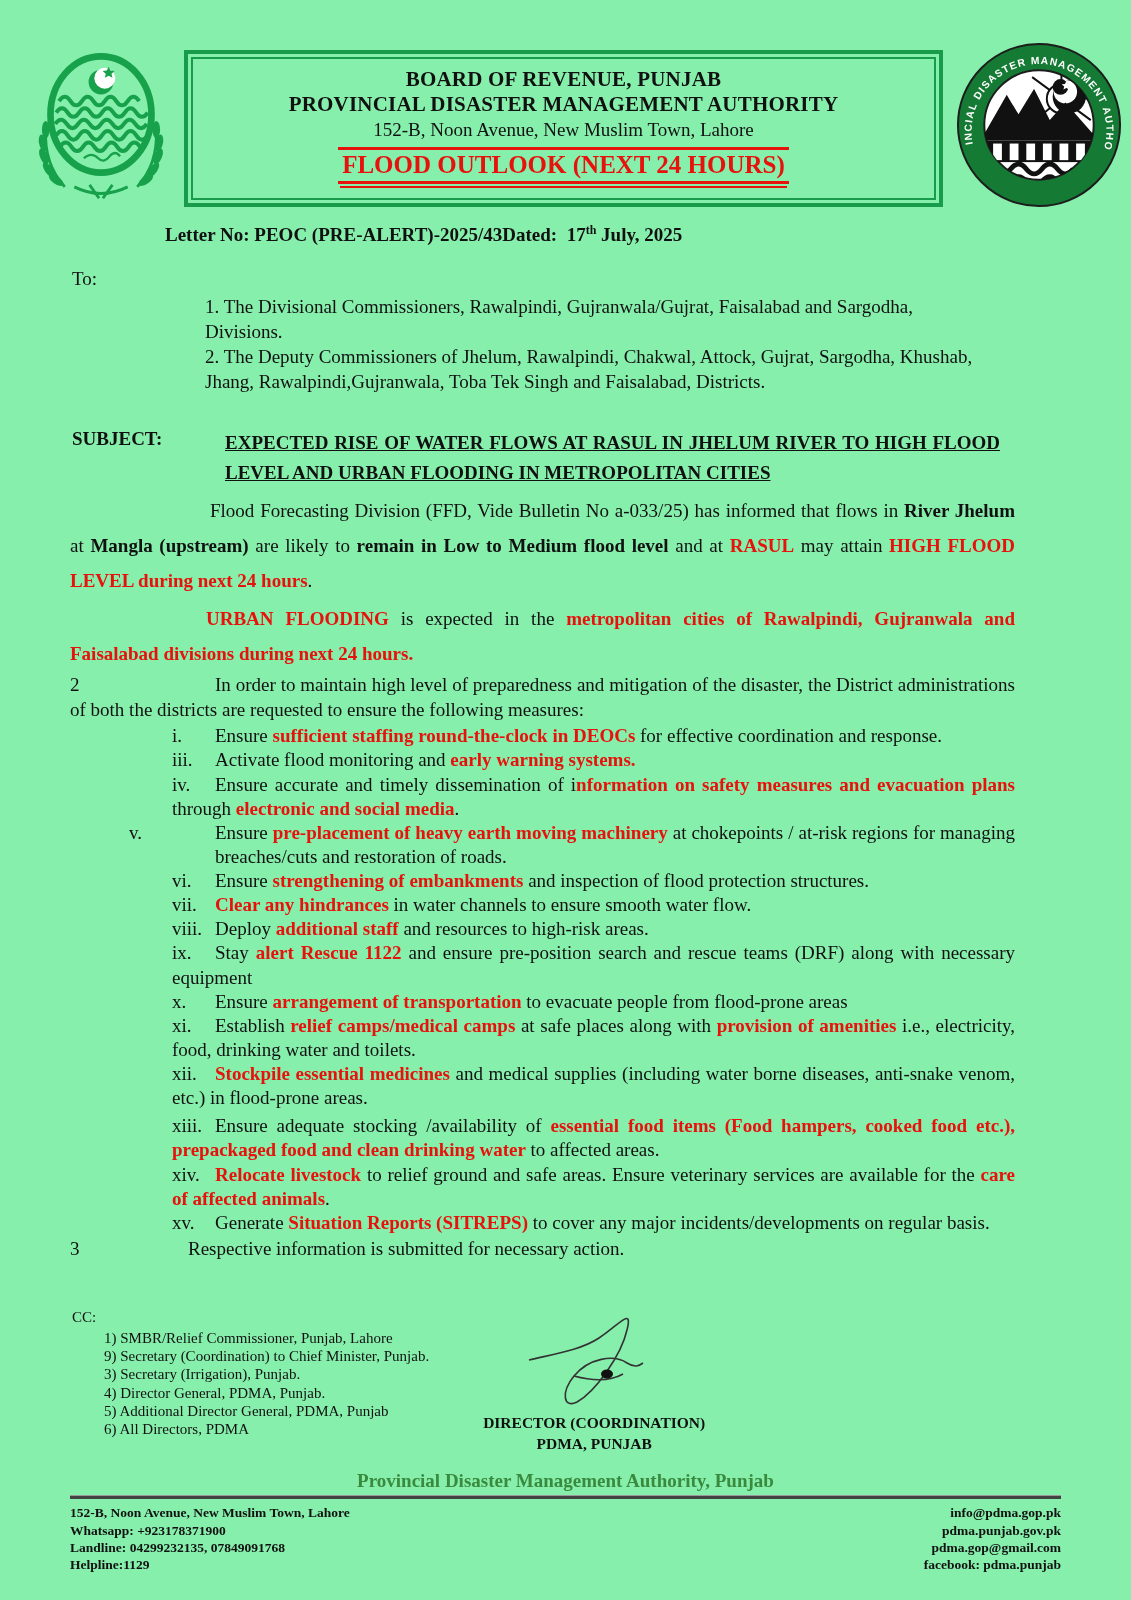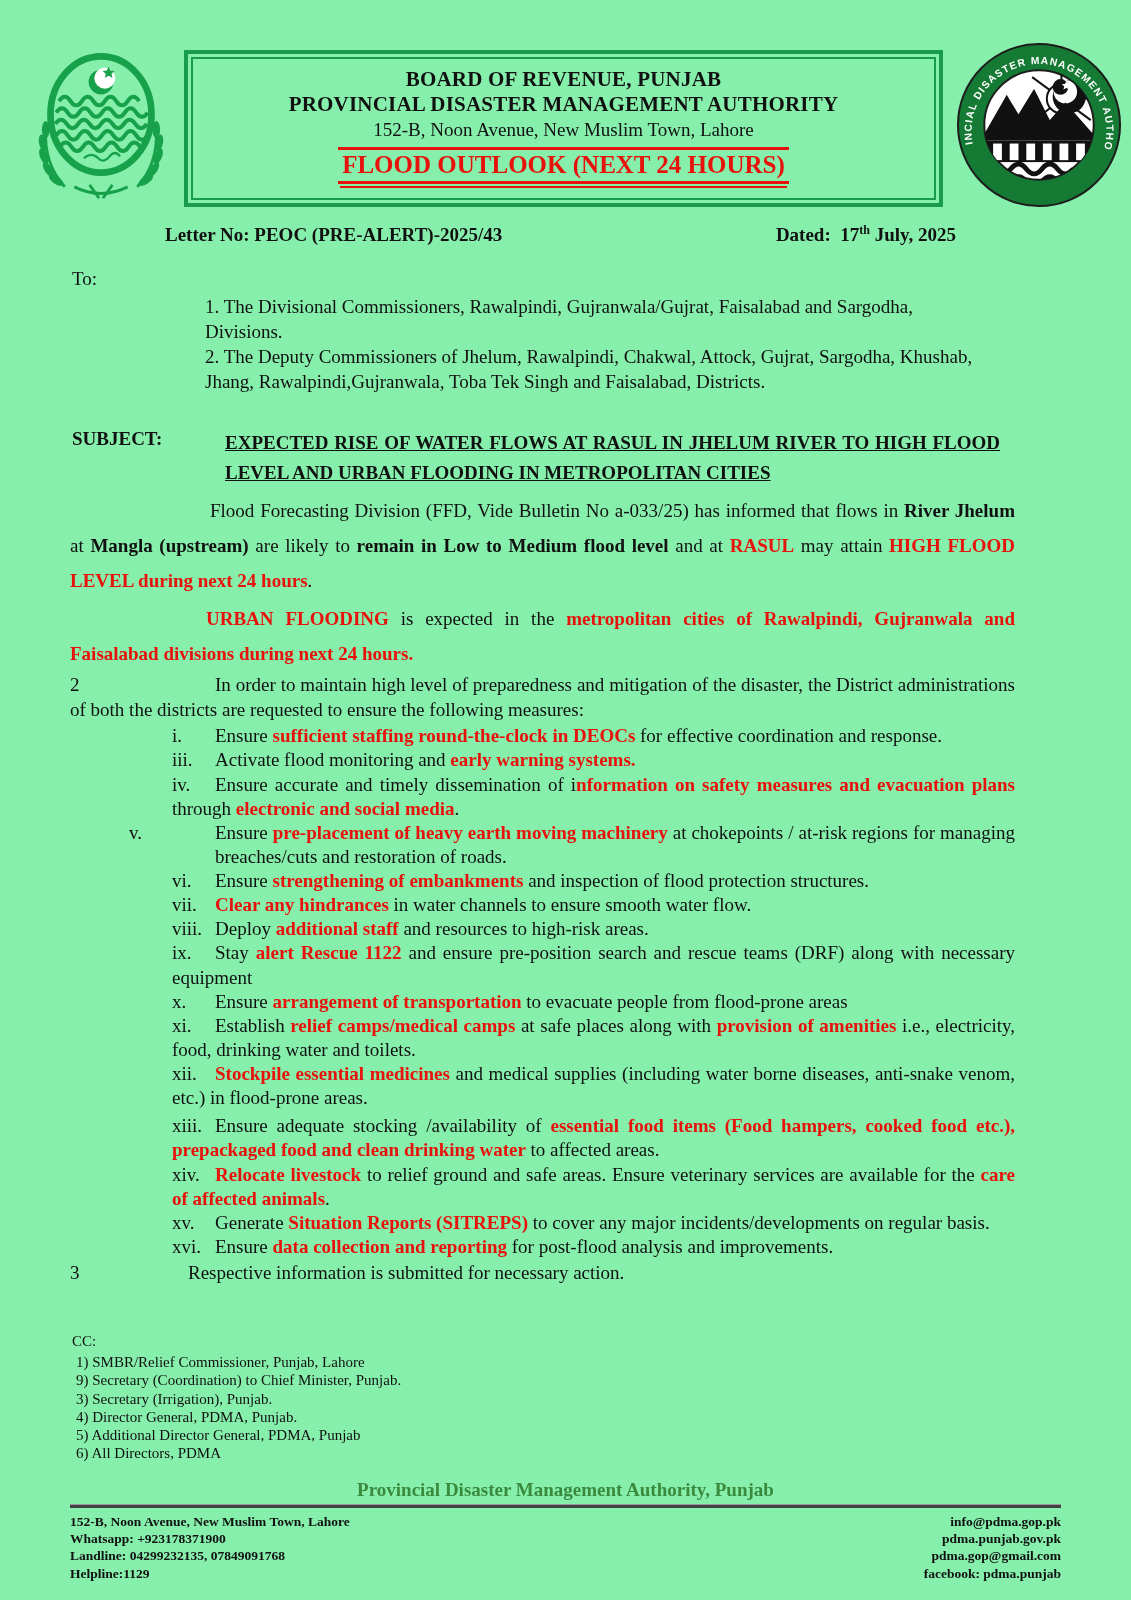--- a/index.html
+++ b/index.html
@@ -42,21 +42,21 @@
     border-bottom:3px solid var(--red);
     padding:1px 4px 2px 4px;
   }
   .banner:after{
     content:"";position:absolute;left:2px;right:2px;bottom:-7px;
     border-bottom:2px solid var(--red);
   }
   .logo-right{width:168px;height:166px;flex:0 0 auto;}
   
   .letter-line{
-    display:flex;justify-content:space-between;
+    display:flex;
     margin:16px 175px 0 165px;
     font-weight:bold;font-size:19px;
   }
   sup{font-size:12px;vertical-align:super;line-height:0;}
   
   .to-label{margin:22px 0 0 72px;font-size:19px;}
   .recipients{margin:4px 0 0 205px;width:780px;line-height:1.32;}
   .recipient{margin:0;}
   
   .subject-row{display:flex;margin:34px 116px 0 72px;}
@@ -82,21 +82,21 @@
   .lnum.bold-num{font-weight:bold;}
   .li.hang{padding-left:43px;text-indent:-43px;}
   
   .sg-n{font-weight:normal;color:var(--ink);}
   .sg-b{font-weight:bold;color:var(--ink);}
   .sg-rb{font-weight:bold;color:var(--red);}
   
   .cc-sig-row{display:flex;margin:46px 70px 0 72px;justify-content:flex-start;}
   .cc-block{font-size:15px;line-height:1.22;}
   .cc-label{margin-bottom:3px;}
-  .cc-items{margin-left:4px;}
+  .cc-items{margin-left:32px;}
   .sig-block{width:330px;display:flex;flex-direction:column;align-items:center;margin-right:55px;}
   .sig-scribble{width:150px;height:105px;}
   .sig-title{font-weight:bold;font-size:15.5px;line-height:1.35;text-align:center;}
   
   .footer{margin:16px 70px 0 70px;}
   .footer-org{color:var(--footer-green);font-weight:bold;font-size:19px;text-align:center;}
   .footer-bar{height:4px;background:#424242;margin-top:3px;border-top:1px solid #999;}
   .footer-cols{display:flex;justify-content:space-between;margin-top:5px;}
   .footer-col{font-weight:bold;font-size:13.5px;line-height:1.28;}
   .footer-col.right{text-align:right;}
@@ -244,36 +244,46 @@
     <p class="li"><span class="lnum">vi.</span><span><span class="sg-n">Ensure </span><span class="sg-rb">strengthening of embankments</span><span class="sg-n"> and inspection of flood protection structures.</span></span></p>
     <p class="li"><span class="lnum">vii.</span><span><span class="sg-rb">Clear any hindrances</span><span class="sg-n"> in water channels to ensure smooth water flow.</span></span></p>
     <p class="li"><span class="lnum">viii.</span><span><span class="sg-n">Deploy </span><span class="sg-rb">additional staff</span><span class="sg-n"> and resources to high-risk areas.</span></span></p>
     <p class="li"><span class="lnum">ix.</span><span><span class="sg-n">Stay </span><span class="sg-rb">alert Rescue 1122</span><span class="sg-n"> and ensure pre-position search and rescue teams (DRF) along with necessary equipment</span></span></p>
     <p class="li"><span class="lnum">x.</span><span><span class="sg-n">Ensure </span><span class="sg-rb">arrangement of transportation</span><span class="sg-n"> to evacuate people from flood-prone areas</span></span></p>
     <p class="li"><span class="lnum">xi.</span><span><span class="sg-n">Establish </span><span class="sg-rb">relief camps/medical camps</span><span class="sg-n"> at safe places along with </span><span class="sg-rb">provision of amenities</span><span class="sg-n"> i.e., electricity, food, drinking water and toilets.</span></span></p>
     <p class="li"><span class="lnum">xii.</span><span><span class="sg-rb">Stockpile essential medicines</span><span class="sg-n"> and medical supplies (including water borne diseases, anti-snake venom, etc.) in flood-prone areas.</span></span></p>
     <p class="li gap-sm"><span class="lnum">xiii.</span><span><span class="sg-n">Ensure adequate stocking /availability of </span><span class="sg-rb">essential food items (Food hampers, cooked food etc.), prepackaged food and clean drinking water</span><span class="sg-n"> to affected areas.</span></span></p>
     <p class="li"><span class="lnum">xiv.</span><span><span class="sg-rb">Relocate livestock</span><span class="sg-n"> to relief ground and safe areas. Ensure veterinary services are available for the </span><span class="sg-rb">care of affected animals</span><span class="sg-n">.</span></span></p>
     <p class="li"><span class="lnum">xv.</span><span><span class="sg-n">Generate </span><span class="sg-rb">Situation Reports (SITREPS)</span><span class="sg-n"> to cover any major incidents/developments on regular basis.</span></span></p>
-    <p class="li"><span class="lnum">xvi.</span><span><span class="sg-n">Ensure </span><span class="sg-rb">data collection and reporting</span><span class="sg-n"> for post-flood analysis and improvements.</span></span></p>
   </div>
 
   <p class="para para-num"><span class="pnum w3">3</span><span>Respective information is submitted for necessary action.</span></p>
 
   <div class="cc-sig-row">
     <div class="cc-block">
       <div class="cc-label">CC:</div>
       <div class="cc-items">
         <div>1) SMBR/Relief Commissioner, Punjab, Lahore</div>
         <div>9) Secretary (Coordination) to Chief Minister, Punjab.</div>
         <div>3) Secretary (Irrigation), Punjab.</div>
         <div>4) Director General, PDMA, Punjab.</div>
         <div>5) Additional Director General, PDMA, Punjab</div>
         <div>6) All Directors, PDMA</div>
       </div>
+    </div>
+    <div class="sig-block">
+      <svg class="sig-scribble" viewBox="0 0 150 105">
+        <g stroke="#333" stroke-width="1.6" fill="none">
+          <path d="M10,52 C35,46 62,42 80,30 C100,17 114,-2 108,22 C102,48 76,84 58,94 C44,101 42,84 55,68 C70,50 95,46 108,55 C116,60 120,58 124,55"></path>
+          <path d="M55,68 C70,72 90,74 104,66"></path>
+        </g>
+        <ellipse cx="88" cy="66" rx="6" ry="4.5" fill="#111"></ellipse>
+      </svg>
+      <div class="sig-title">DIRECTOR (COORDINATION)</div>
+      <div class="sig-title">PDMA, PUNJAB</div>
     </div>
   </div>
 
   <div class="footer">
     <div class="footer-org">Provincial Disaster Management Authority, Punjab</div>
     <div class="footer-bar"></div>
     <div class="footer-cols">
       <div class="footer-col">
         <div>152-B, Noon Avenue, New Muslim Town, Lahore</div>
         <div>Whatsapp: +923178371900</div>

